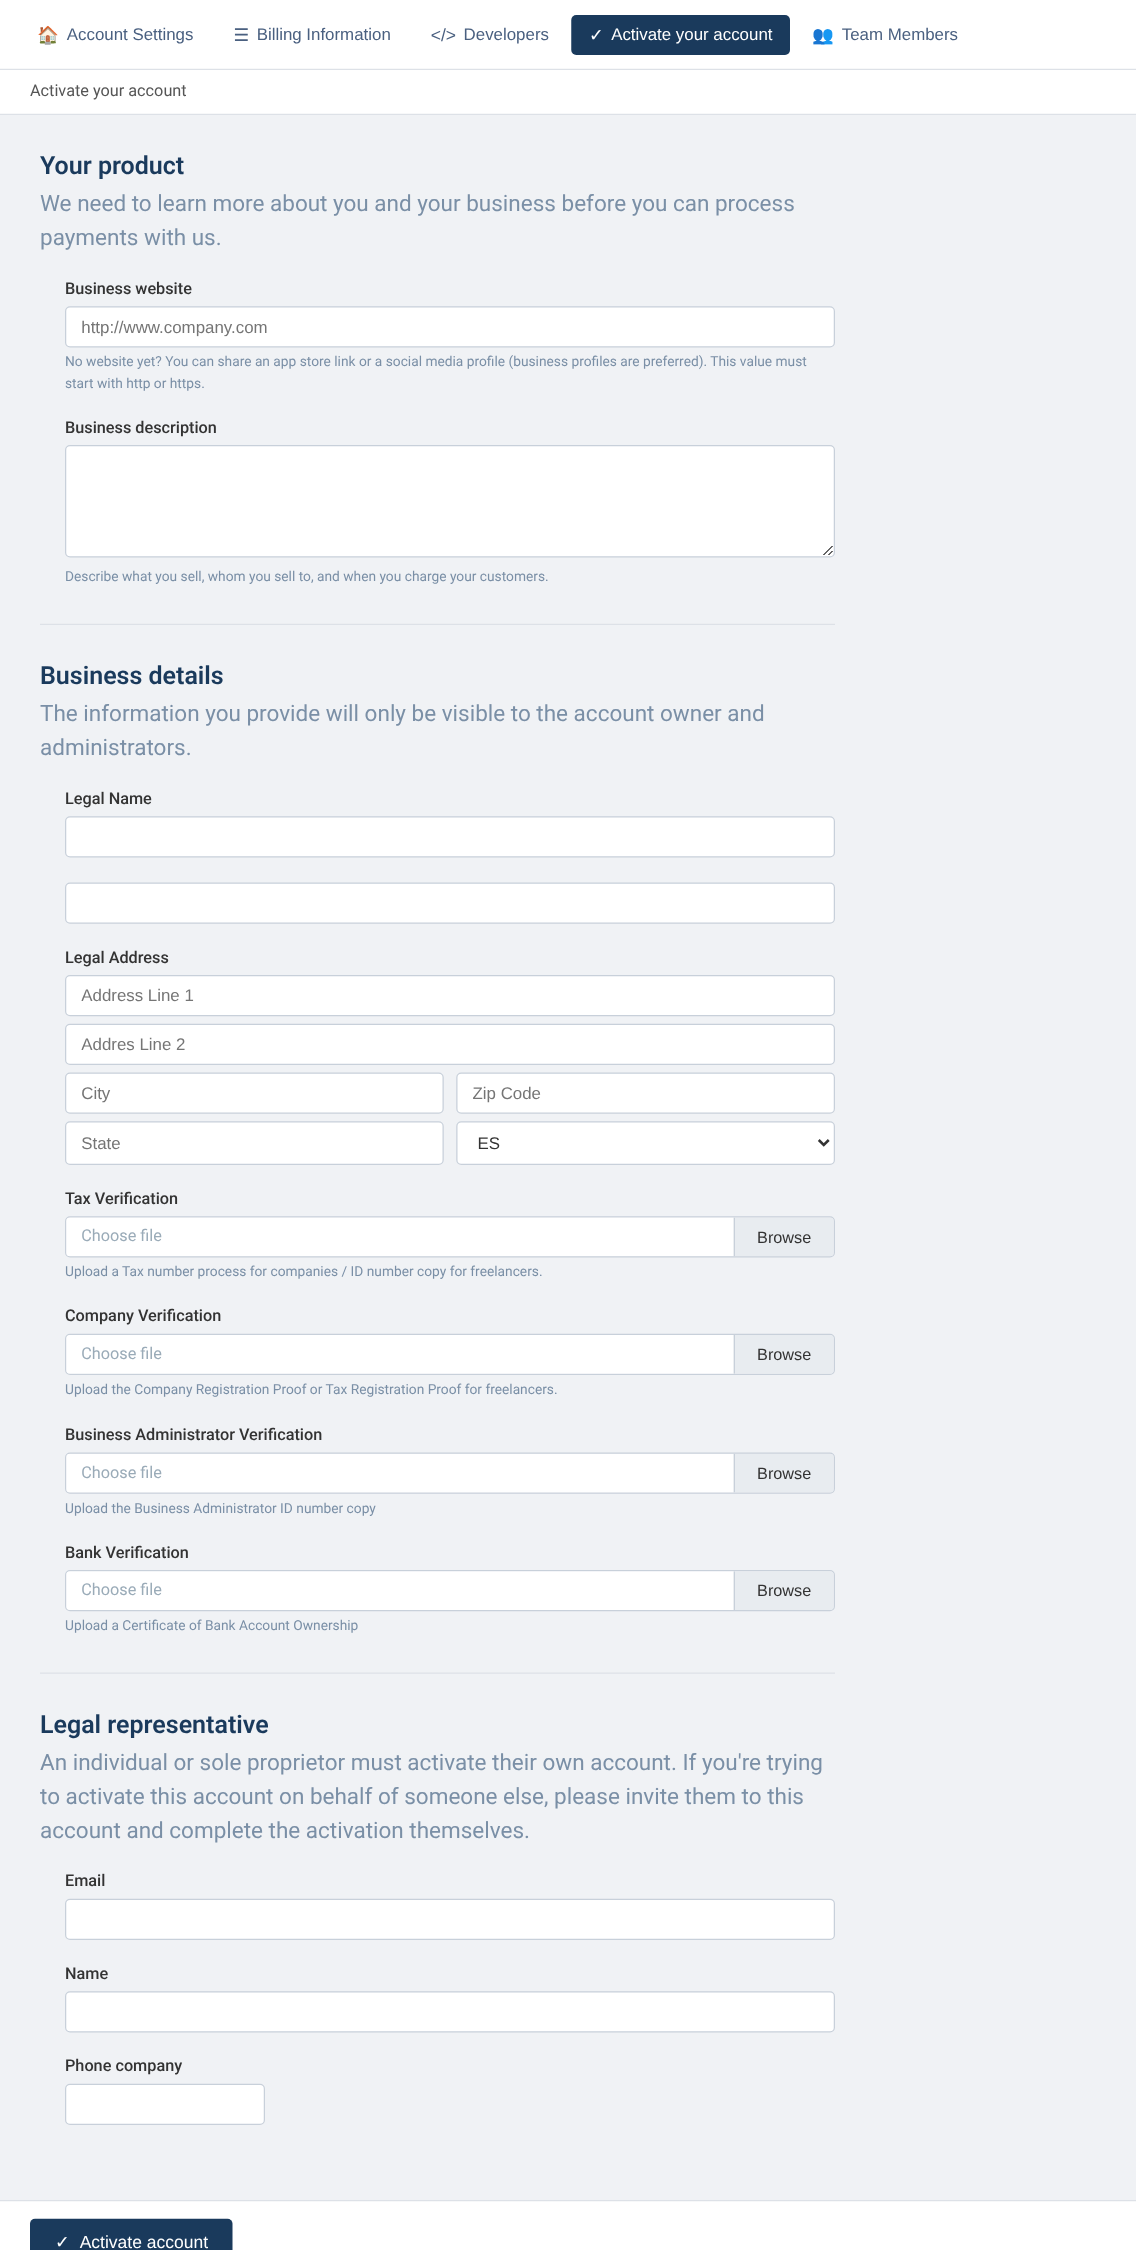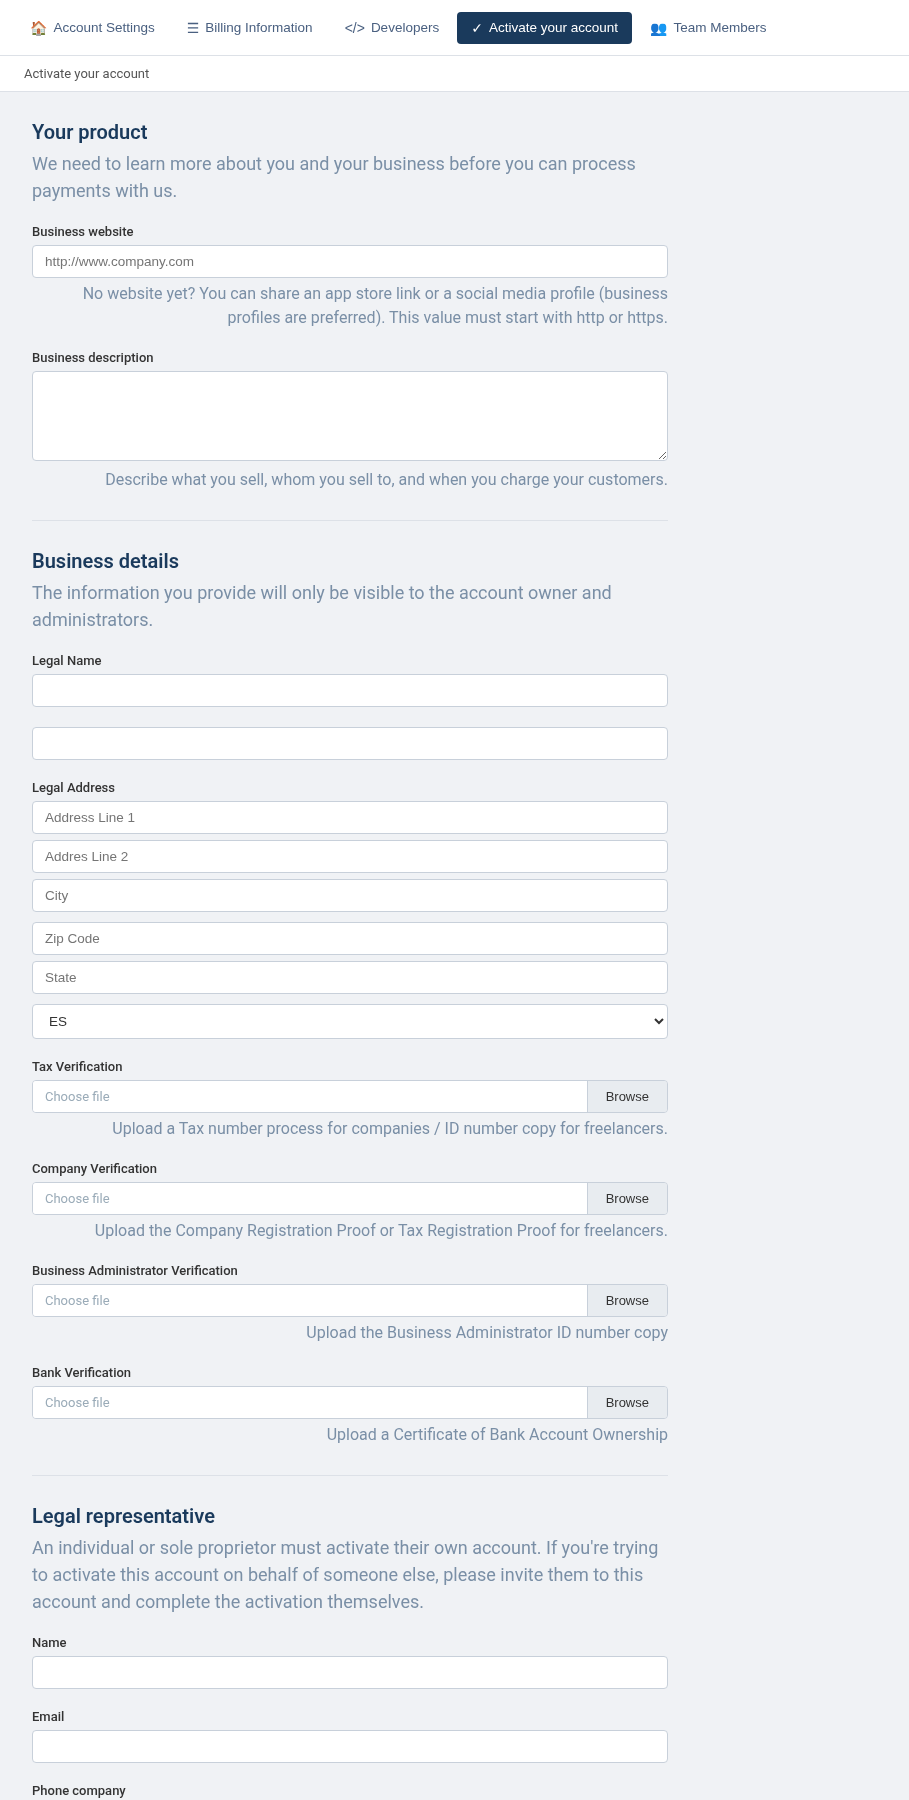--- a/index.html
+++ b/index.html
@@ -67,34 +67,34 @@
     }
     .section-subtitle {
       font-size: 18px;
       color: #7a8fa6;
       margin-bottom: 20px;
       line-height: 1.5;
     }
 
     .field-group {
       margin-bottom: 20px;
+      margin-left: 20px;
     }
     .field-label {
       display: block;
       font-size: 13px;
       font-weight: 500;
       color: #333;
       margin-bottom: 6px;
     }
     .field-hint {
-      font-size: 16px;
+      font-size: 11px;
       color: #7a8fa6;
       margin-top: 4px;
       line-height: 1.5;
-      text-align: right;
     }
 
     input[type="text"],
     input[type="email"],
     input[type="tel"],
     textarea,
     select {
       width: 100%;
       border: 1px solid #c8d0da;
       border-radius: 4px;
@@ -112,21 +112,20 @@
     
     .short-input {
       width: 160px;
     }
 
     
     .address-row {
       display: flex;
       gap: 10px;
       margin-top: 6px;
-      flex-direction: column;
     }
     .address-row input,
     .address-row select {
       flex: 1;
     }
 
     
     .file-upload-wrapper {
       display: flex;
       border: 1px solid #c8d0da;
@@ -301,27 +300,27 @@
     </div>
   </div>
 
   <hr class="divider">
 
   <div>
     <h2 class="section-title">Legal representative</h2>
     <p class="section-subtitle">An individual or sole proprietor must activate their own account. If you're trying to activate this account on behalf of someone else, please invite them to this account and complete the activation themselves.</p>
 
     <div class="field-group">
+      <label class="field-label">Email</label>
+      <input type="email" style="">
+    </div>
+
+    <div class="field-group">
       <label class="field-label">Name</label>
       <input type="text" style="">
-    </div>
-
-    <div class="field-group">
-      <label class="field-label">Email</label>
-      <input type="email" style="">
     </div>
 
     <div class="field-group">
       <label class="field-label">Phone company</label>
       <input type="tel" style="width: 160px;">
     </div>
   </div>
 
 </div>
 

